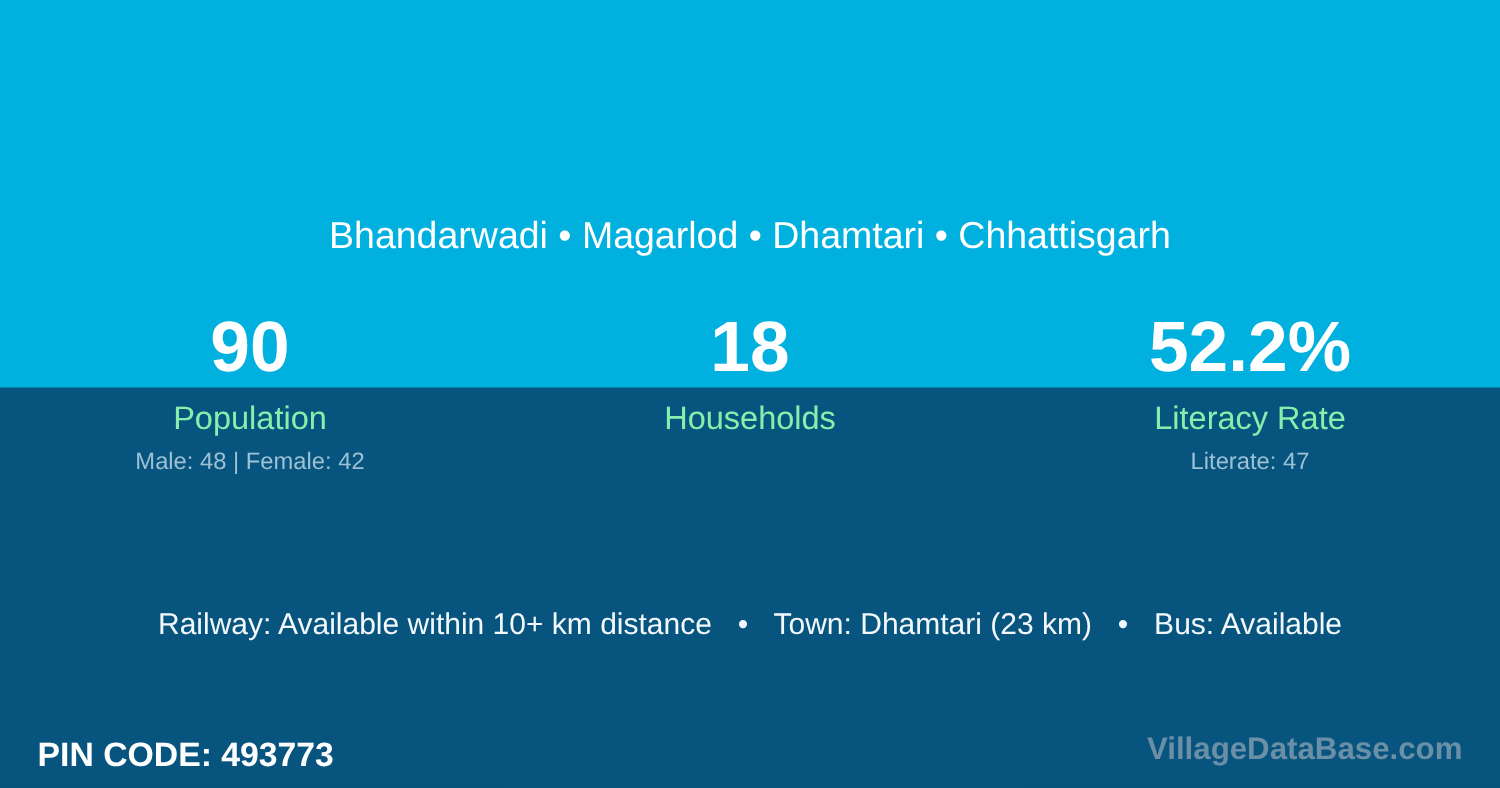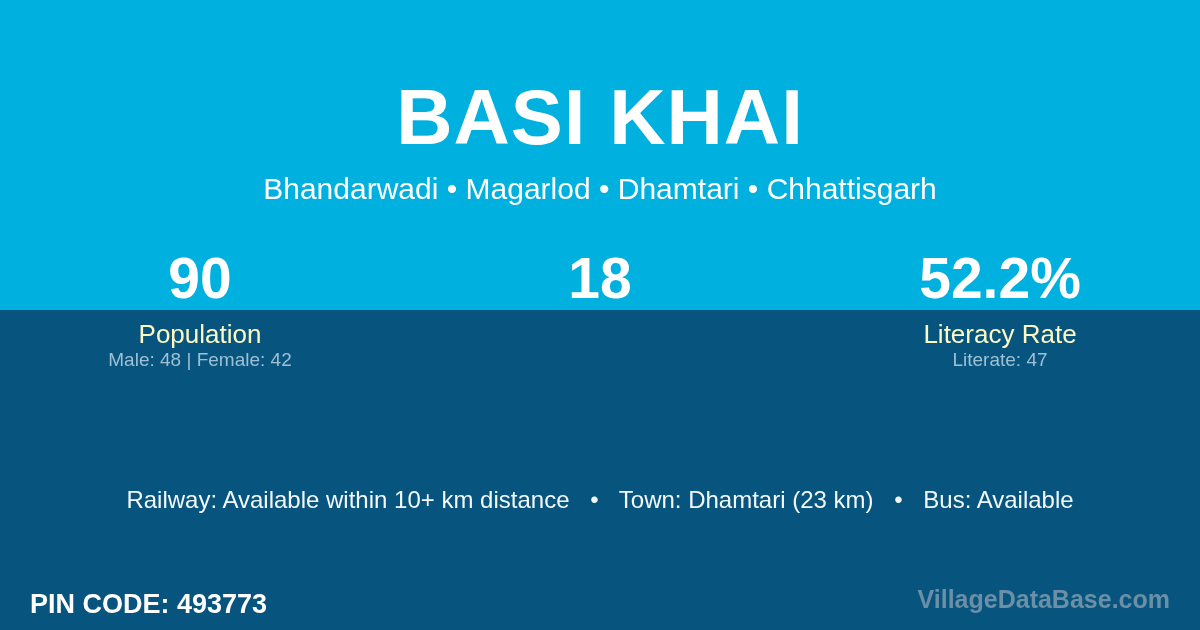--- a/index.html
+++ b/index.html
@@ -79,33 +79,34 @@
   .stat-value {
     color: #ffffff;
     font-size: 57px;
     font-weight: bold;
     line-height: 64px;
     height: 64px;
     white-space: nowrap;
   }
 
   .stat-label {
-    color: #fef9c3;
+    color: #86efac;
     font-size: 26px;
     font-weight: normal;
     line-height: 30px;
     margin-top: 9px;
     white-space: nowrap;
   }
 
   .stat-sub {
     color: #9dc0d5;
     font-size: 19px;
     font-weight: normal;
     line-height: 22px;
+    margin-top: 10px;
     white-space: nowrap;
   }
 
   
   .info-line {
     position: absolute;
     left: 0;
     top: 485px;
     width: 1200px;
     text-align: center;
@@ -152,34 +153,34 @@
     white-space: nowrap;
     margin-top: 10px;
   }
 </style>
 </head>
 <body>
 
 <div class="card">
 
   <div class="hero">
-    <div class="village-title">BASI KHAI</div>
     <div class="village-subtitle">Bhandarwadi • Magarlod • Dhamtari • Chhattisgarh</div>
   </div>
 
   <div class="stats">
 
     <div class="stat">
       <div class="stat-value">90</div>
       <div class="stat-label">Population</div>
       <div class="stat-sub">Male: 48 | Female: 42</div>
     </div>
 
     <div class="stat">
       <div class="stat-value">18</div>
+      <div class="stat-label">Households</div>
     </div>
 
     <div class="stat">
       <div class="stat-value">52.2%</div>
       <div class="stat-label">Literacy Rate</div>
       <div class="stat-sub">Literate: 47</div>
     </div>
 
   </div>
 

